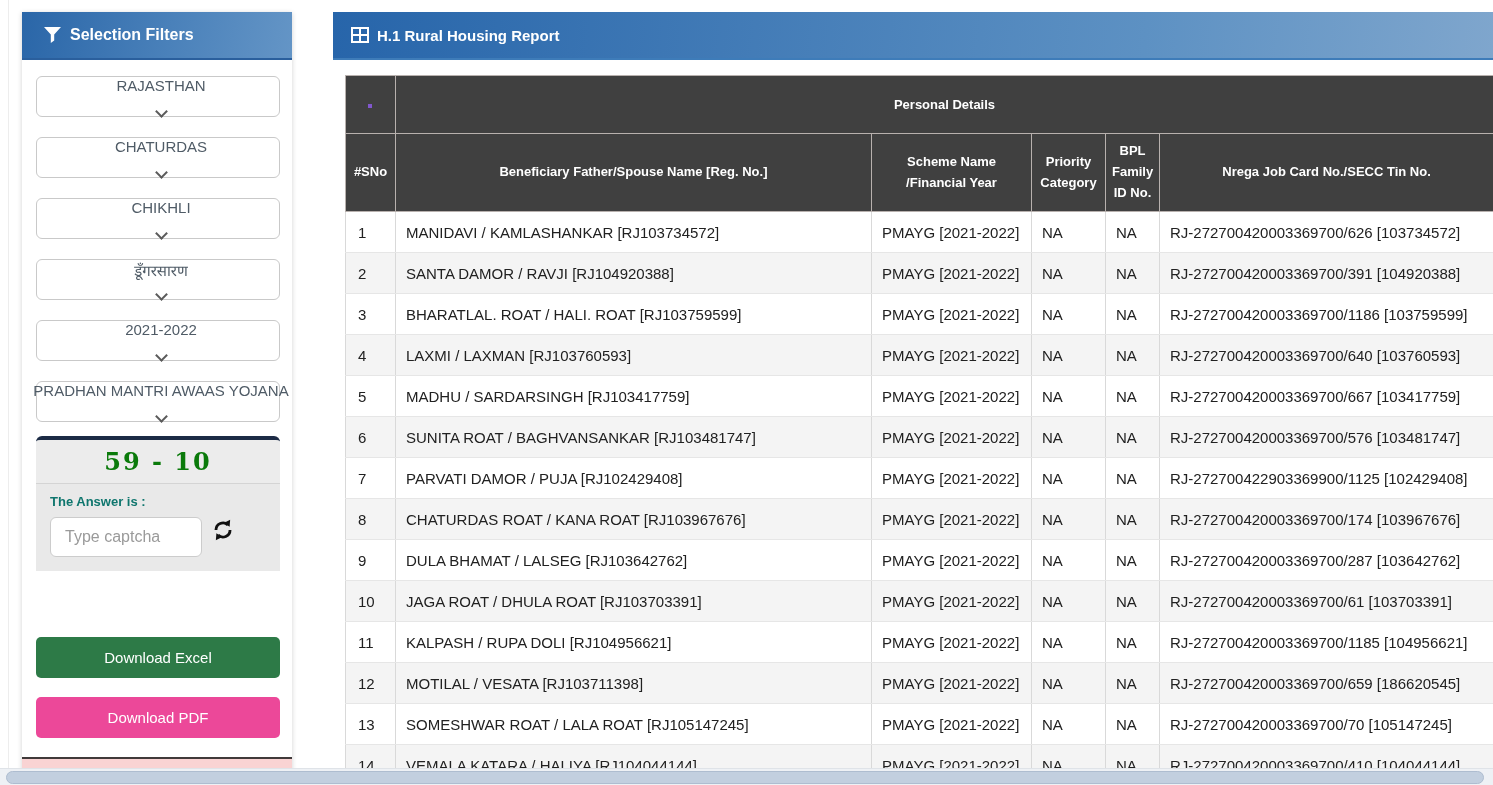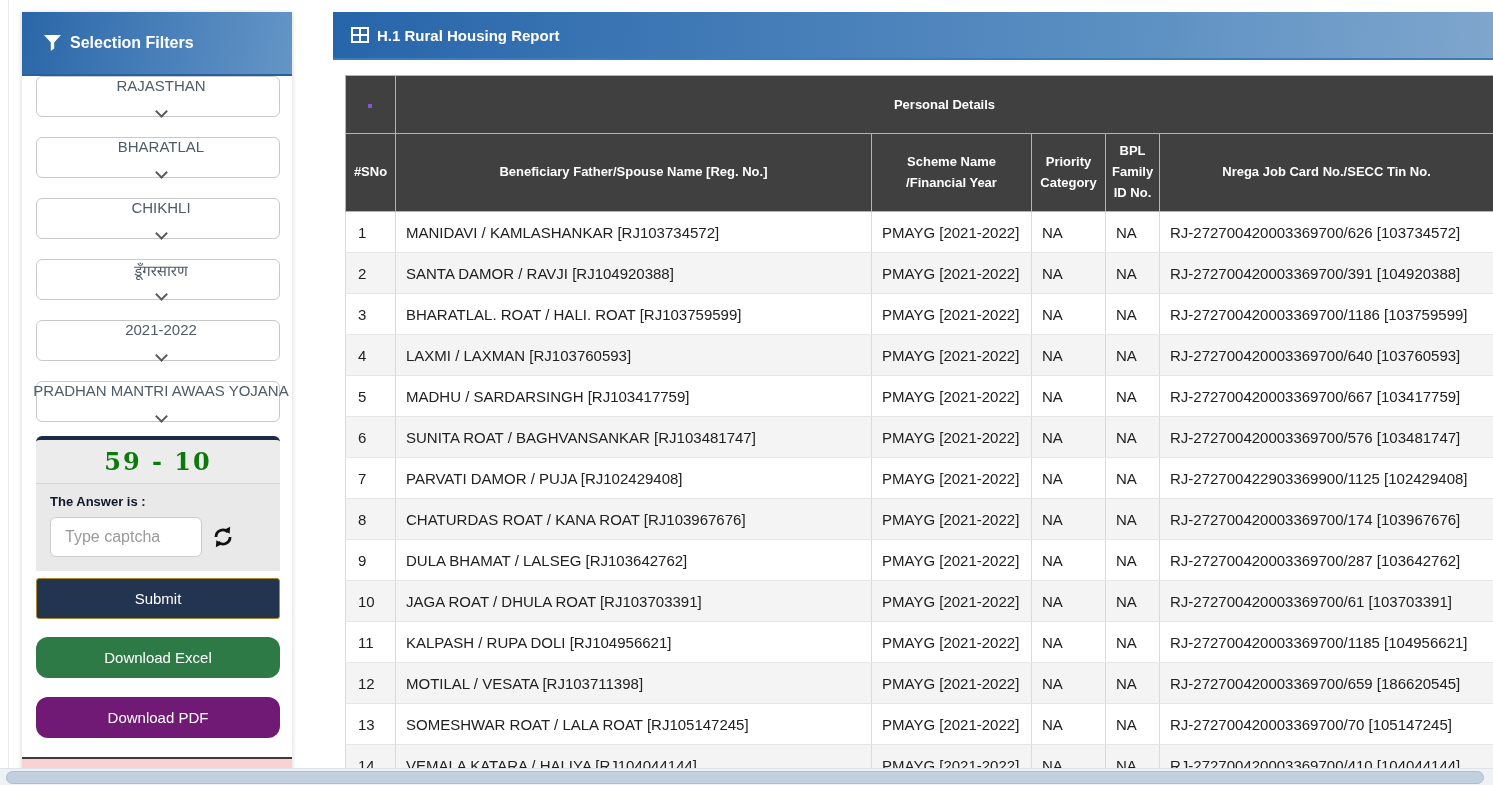--- a/index.html
+++ b/index.html
@@ -4,52 +4,52 @@
 <style>
   * { margin:0; padding:0; box-sizing:border-box; }
   html,body { background:#fff; }
   body { font-family:"Liberation Sans", sans-serif; }
   #app { position:relative; width:1493px; height:785px; overflow:hidden; background:#fff; }
   .edge-line { position:absolute; left:8px; top:0; width:1px; height:785px; background:#ededed; }
 
   
   .sidebar { position:absolute; left:22px; top:12px; width:270px; height:761px; background:#fff;
              box-shadow:0 1px 5px rgba(0,0,0,.18); }
-  .sidebar-header { height:64px; background:linear-gradient(100deg,#2a66a8 0%,#4a81ba 55%,#6495c6 100%);
+  .sidebar-header { height:48px; background:linear-gradient(100deg,#2a66a8 0%,#4a81ba 55%,#6495c6 100%);
                     display:flex; align-items:center; padding-left:22px; border-bottom:2px solid #2a5f9d; }
   .sidebar-header .title { color:#fff; font-weight:bold; font-size:16px; margin-left:9px; }
   .filter-icon svg { display:block; }
 
   .select-box { position:absolute; left:14px; width:244px; height:41px; background:#fff;
                 border:1px solid #c9c9c9; border-radius:6px; display:flex; align-items:center;
                 padding:0 14px 0 20px; cursor:pointer;flex-direction:column; }
   .select-box .val { flex:1; font-size:15px; color:#4f5b66; white-space:nowrap; overflow:hidden; }
   .chevron { width:9px; height:9px; border-right:2px solid #5a5a5a; border-bottom:2px solid #5a5a5a;
              transform:rotate(45deg); margin-top:-4px; flex:none; }
 
   
   .captcha-box { position:absolute; left:14px; top:424px; width:244px; border-radius:6px 6px 0 0;
                  border-top:4px solid #1c2b45; overflow:hidden; }
   .captcha-num { background:#ececec; height:44px; display:flex; align-items:center; justify-content:center;
                  border-bottom:1px solid #d4d4d4; }
   .captcha-num span { font-family:"DejaVu Serif", serif; font-weight:bold; font-size:24px; color:#0a7a0a;
                       letter-spacing:2px; }
   .captcha-answer { background:#e9e9e9; padding:10px 14px 14px 14px; }
-  .answer-label { font-size:13px; font-weight:bold; color:#0f172a; margin-bottom:8px; }
-  .answer-row { display:flex; align-items:center; gap:8px; }
+  .answer-label { font-size:13px; font-weight:bold; color:#0f766e; margin-bottom:8px; }
+  .answer-row { display:flex; align-items:flex-start; gap:8px; }
   .captcha-input { width:152px; height:40px; border:1px solid #ccc; border-radius:6px; padding:0 14px;
                    font-size:16px; color:#333; background:#fff; font-family:"Liberation Sans",sans-serif; }
   .captcha-input::placeholder { color:#9a9a9a; }
   .refresh-btn { background:none; border:none; cursor:pointer; line-height:0; }
 
-  .btn { position:absolute; left:14px; width:244px; height:41px; border:none; border-radius:12px;
+  .btn { position:absolute; left:14px; width:244px; height:41px; border:none; border-radius:5px;
          font-size:15px; color:#fff; cursor:pointer; font-family:"Liberation Sans",sans-serif; }
   .btn-submit { top:566px; background:#22344f; border:1px solid #a9892c; border-radius:3px; }
   .btn-excel  { top:625px; background:#2d7a47; }
-  .btn-pdf    { top:685px; background:#701a75; }
+  .btn-pdf    { top:685px; background:#ec4899; }
 
   .pink-strip { position:absolute; left:0; bottom:0; width:100%; height:16px; background:#f9d3d3;
                 border-top:2px solid #403a3a; }
 
   
   .main-header { position:absolute; left:333px; top:12px; width:1160px; height:48px;
                  background:linear-gradient(95deg,#2765aa 0%,#5d91c3 70%,#7fa6cd 100%);
                  border-bottom:2px solid #3e7cb9; display:flex; align-items:center; padding-left:18px; }
   .main-header .title { color:#fff; font-weight:bold; font-size:15px; margin-left:8px; }
   .grid-icon svg { display:block; }
@@ -99,21 +99,21 @@
           </svg>
       </span>
       <span class="title">Selection Filters</span>
     </div>
 
     <div class="select-box" style="top:64px">
       <span class="val">RAJASTHAN</span>
       <span class="chevron"></span>
     </div>
     <div class="select-box" style="top:125px">
-      <span class="val">BHARATLAL</span>
+      <span class="val">CHATURDAS</span>
       <span class="chevron"></span>
     </div>
     <div class="select-box" style="top:186px">
       <span class="val">CHIKHLI</span>
       <span class="chevron"></span>
     </div>
     <div class="select-box" style="top:247px">
       <span class="val">डूँगरसारण</span>
       <span class="chevron"></span>
     </div>
@@ -141,21 +141,20 @@
                 <polygon points="18.6,2.6 18.1,9 12.7,5.6" fill="#111"></polygon>
                 <path d="M18.5 12a6.5 6.5 0 0 1-11 4.7" fill="none" stroke="#111" stroke-width="2.6"></path>
                 <polygon points="5.4,21.4 5.9,15 11.3,18.4" fill="#111"></polygon>
               </svg>
             </span>
           </button>
         </div>
       </div>
     </div>
 
-    <button class="btn btn-submit">Submit</button>
     <button class="btn btn-excel">Download Excel</button>
     <button class="btn btn-pdf">Download PDF</button>
 
     <div class="pink-strip"></div>
   </div>
 
   <div class="main-header">
     <span class="grid-icon">
       <svg width="18" height="16" viewBox="0 0 18 16">
         <rect x="1" y="1" width="16" height="14" fill="none" stroke="#fff" stroke-width="2"></rect>

